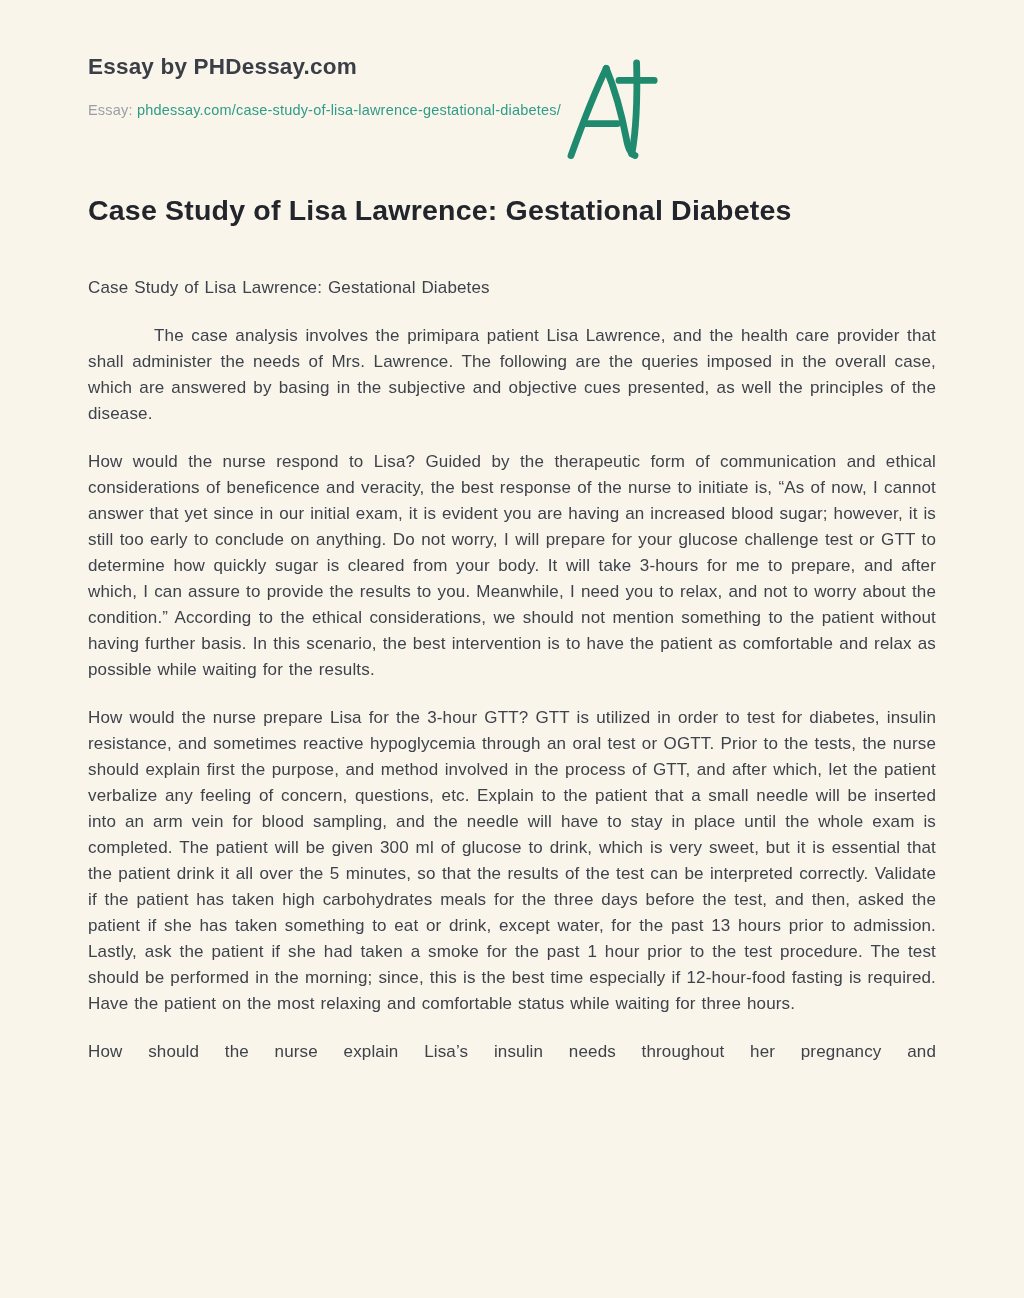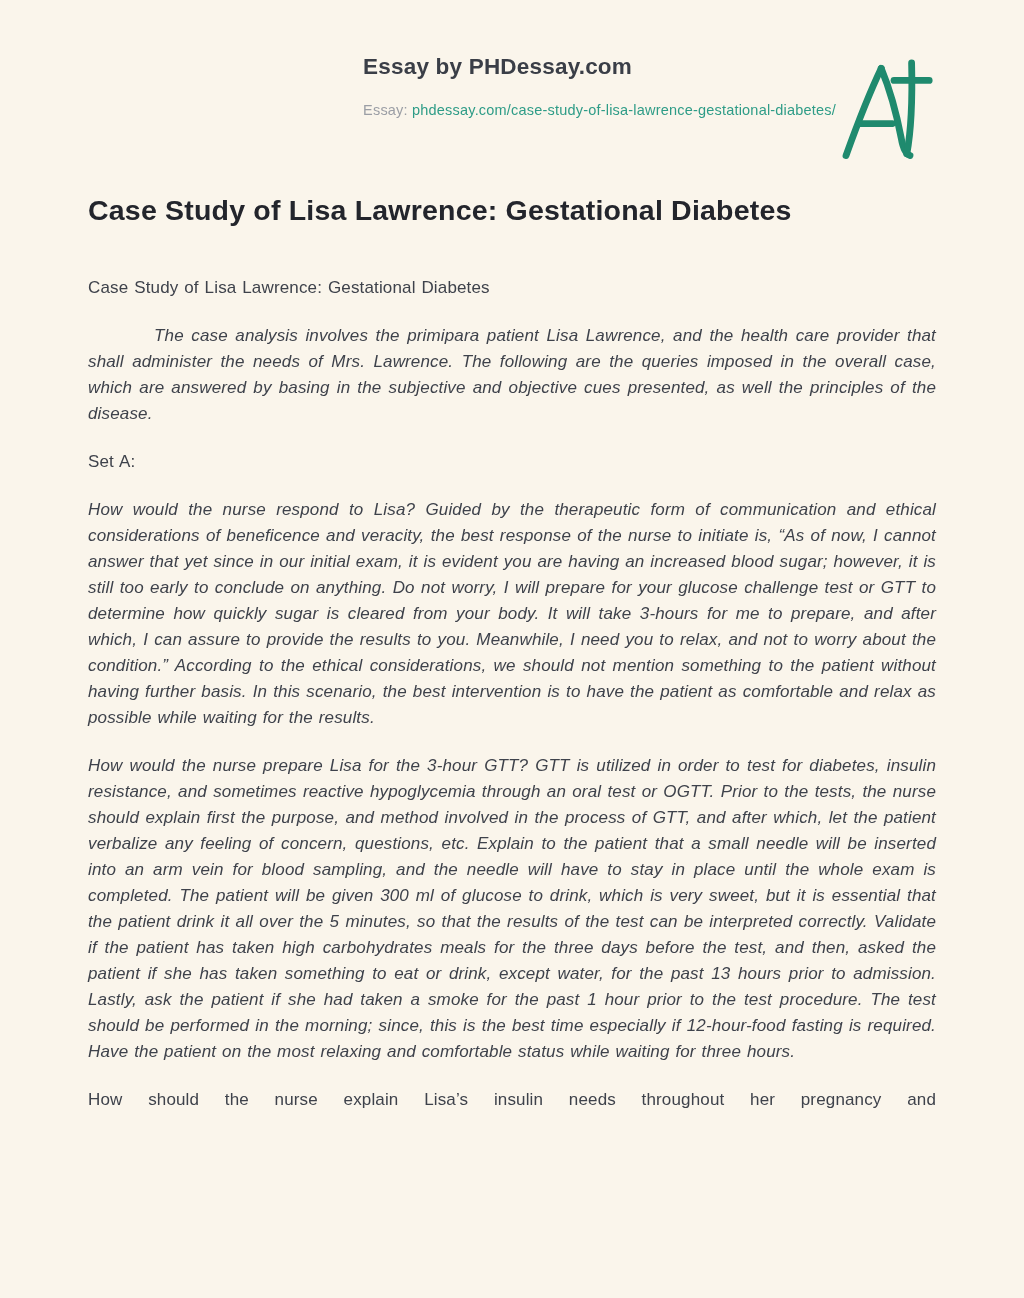--- a/index.html
+++ b/index.html
@@ -9,21 +9,21 @@
     height: 1298px;
     overflow: hidden;
     background: var(--background, #faf5eb);
     color: var(--body-text, #3e424b);
     font-family: "Liberation Sans", sans-serif;
   }
   .page { padding: 46px 88px 0 88px; }
 
   .header {
     display: flex;
-    justify-content: flex-end;
+    justify-content: flex-start;
     align-items: flex-start;
   }
   .brand {
     margin: 8px 0 0 0;
     font-size: 22.5px;
     font-weight: 700;
     letter-spacing: 0.2px;
     color: var(--brand-text, #3a3e47);
   }
   .source-line {
@@ -54,21 +54,21 @@
   }
 
   .content { margin-top: 48px; }
   .content p {
     margin: 0 0 22px 0;
     font-size: 17px;
     line-height: 26px;
     letter-spacing: 0.15px;
     word-spacing: 1px;
   }
-  .content p.justify { text-align: justify; font-style: italic; }
+  .content p.justify { text-align: justify; }
   .content p.indent { text-indent: 66px; }
   .content p.force-justify {
     text-align: justify;
     text-align-last: justify;
   }
 </style>
 </head>
 <body>
 
 <div class="page">
@@ -92,19 +92,18 @@
         </g>
       </svg>
     </div>
   </header>
 
   <h1 class="title">Case Study of Lisa Lawrence: Gestational Diabetes</h1>
 
   <div class="content">
     <p>Case Study of Lisa Lawrence: Gestational Diabetes</p>
     <p class="justify indent">The case analysis involves the primipara patient Lisa Lawrence, and the health care provider that shall administer the needs of Mrs. Lawrence. The following are the queries imposed in the overall case, which are answered by basing in the subjective and objective cues presented, as well the principles of the disease.</p>
-    <p>Set A:</p>
     <p class="justify">How would the nurse respond to Lisa? Guided by the therapeutic form of communication and ethical considerations of beneficence and veracity, the best response of the nurse to initiate is, “As of now, I cannot answer that yet since in our initial exam, it is evident you are having an increased blood sugar; however, it is still too early to conclude on anything. Do not worry, I will prepare for your glucose challenge test or GTT to determine how quickly sugar is cleared from your body. It will take 3-hours for me to prepare, and after which, I can assure to provide the results to you. Meanwhile, I need you to relax, and not to worry about the condition.” According to the ethical considerations, we should not mention something to the patient without having further basis. In this scenario, the best intervention is to have the patient as comfortable and relax as possible while waiting for the results.</p>
     <p class="justify">How would the nurse prepare Lisa for the 3-hour GTT? GTT is utilized in order to test for diabetes, insulin resistance, and sometimes reactive hypoglycemia through an oral test or OGTT. Prior to the tests, the nurse should explain first the purpose, and method involved in the process of GTT, and after which, let the patient verbalize any feeling of concern, questions, etc. Explain to the patient that a small needle will be inserted into an arm vein for blood sampling, and the needle will have to stay in place until the whole exam is completed. The patient will be given 300 ml of glucose to drink, which is very sweet, but it is essential that the patient drink it all over the 5 minutes, so that the results of the test can be interpreted correctly. Validate if the patient has taken high carbohydrates meals for the three days before the test, and then, asked the patient if she has taken something to eat or drink, except water, for the past 13 hours prior to admission. Lastly, ask the patient if she had taken a smoke for the past 1 hour prior to the test procedure. The test should be performed in the morning; since, this is the best time especially if 12-hour-food fasting is required. Have the patient on the most relaxing and comfortable status while waiting for three hours.</p>
     <p class="force-justify">How should the nurse explain Lisa’s insulin needs throughout her pregnancy and</p>
   </div>
 
 </div>
 
 </body></html>

